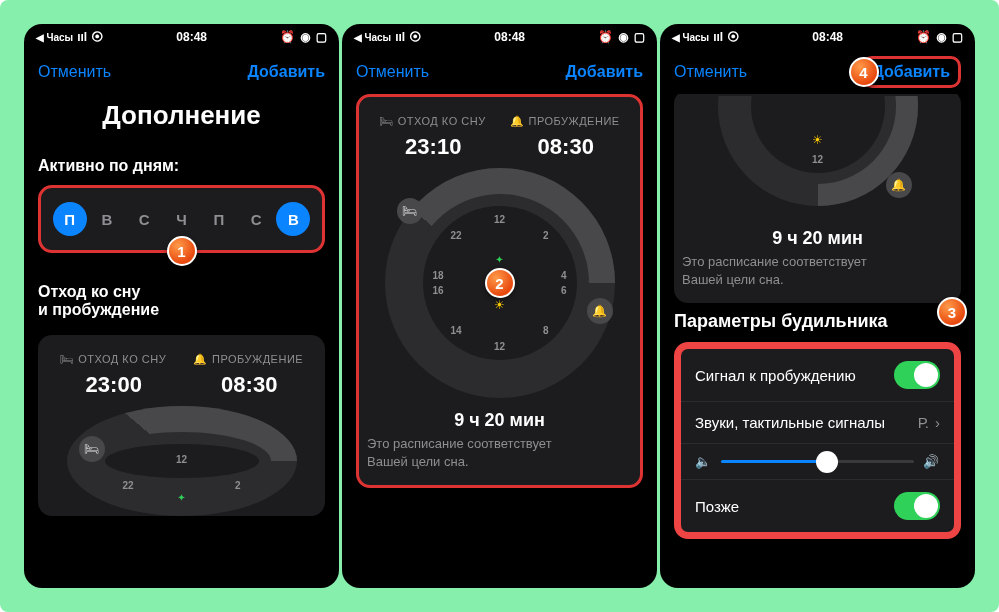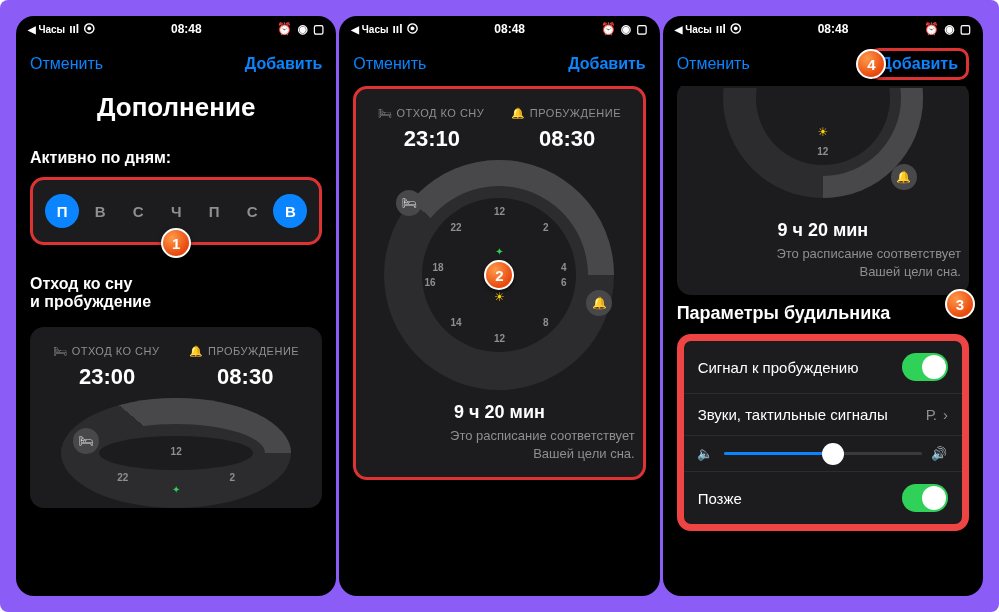--- a/index.html
+++ b/index.html
@@ -1,17 +1,17 @@
 <!DOCTYPE html>
 <html><head>
 <meta charset="utf-8">
 <style>
 *{margin:0;padding:0;box-sizing:border-box;font-family:-apple-system,BlinkMacSystemFont,sans-serif}
 body{background:#fff;display:flex;justify-content:center;align-items:center;min-height:612px}
-.wrap{width:999px;height:612px;background:#8b5cf6;display:flex;gap:3px;padding:16px;border-radius:8px}
+.wrap{width:999px;height:612px;background:#86efac;display:flex;gap:3px;padding:24px;border-radius:8px}
 .phone{flex:1;background:#000;border-radius:18px;overflow:hidden;position:relative;display:flex;flex-direction:column}
 .statusbar{height:26px;display:flex;align-items:center;justify-content:space-between;padding:0 12px;color:#fff;font-size:12px;font-weight:600}
 .sb-left{display:flex;align-items:center;gap:4px}
 .sb-right{display:flex;align-items:center;gap:5px}
 .sb-back{font-size:10px}
 .navbar{height:44px;display:flex;align-items:center;justify-content:space-between;padding:0 14px}
 .navbtn{color:#0a84ff;font-size:16px;background:none;border:none;cursor:pointer}
 .addbtn{font-weight:600}
 .content{flex:1;overflow:hidden;padding:0 14px;color:#fff}
 .title{font-size:26px;font-weight:700;text-align:center;margin-top:6px;line-height:1.2}
@@ -29,21 +29,21 @@
 .arc{position:absolute;inset:0;border-radius:50%;background:conic-gradient(from 310deg,#48484a 0deg,#48484a 140deg,transparent 140deg)}
 .arc-mask{position:absolute;inset:26px;border-radius:50%;background:#2c2c2e}
 .dial-inner{position:absolute;inset:38px;border-radius:50%;background:#1c1c1e;display:flex;align-items:center;justify-content:center}
 .handle{position:absolute;width:26px;height:26px;border-radius:50%;background:#48484a;color:#ddd;display:flex;align-items:center;justify-content:center;font-size:12px}
 .h-bed{top:30px;left:12px}
 .h-bell{top:130px;right:2px}
 .clock-num{position:absolute;font-size:10px;color:#8e8e93;font-weight:600}
 .sun{position:absolute;left:50%;transform:translateX(-50%);bottom:48px;color:#ffcc00;font-size:12px}
 .star{position:absolute;left:50%;transform:translateX(-50%);top:48px;color:#30d158;font-size:10px}
 .duration{text-align:center;font-size:18px;font-weight:700;margin-top:12px}
-.duration-sub{text-align:right;font-size:13px;color:#8e8e93;margin-top:4px;line-height:1.4}
+.duration-sub{text-align:left;font-size:13px;color:#8e8e93;margin-top:4px;line-height:1.4}
 .dial-small{width:200px;height:120px;margin:0 auto;position:relative;overflow:hidden}
 .dial-small .dial-outer{width:200px;height:200px;top:-90px}
 .dial-small .arc{width:200px;height:200px;top:-90px}
 .dial-small .arc-mask{position:absolute;width:156px;height:156px;top:-68px;left:22px;border-radius:50%;background:#2c2c2e}
 .dial-small .dial-inner{width:134px;height:134px;top:-57px;left:33px}
 .section-hdr{font-size:18px;font-weight:700;margin-top:8px;margin-bottom:10px;position:relative}
 .alarm-card{background:#1c1c1e;border-radius:14px;border:7px solid #ef4444;overflow:hidden}
 .row{display:flex;align-items:center;justify-content:space-between;padding:12px 14px;border-bottom:1px solid #2c2c2e;font-size:15px}
 .row:last-child{border-bottom:none}
 .toggle{width:46px;height:28px;background:#30d158;border-radius:14px;position:relative;cursor:pointer}
@@ -158,21 +158,21 @@
             <div class="arc"></div>
             <div class="arc-mask"></div>
         <div class="dial-inner">
           <span class="clock-num" style="top:8px;left:50%;transform:translateX(-50%)">12</span>
           <span class="clock-num" style="top:24px;right:28px">2</span>
           <span class="clock-num" style="top:64px;right:10px">4</span>
           <span class="clock-num" style="bottom:64px;right:10px">6</span>
           <span class="clock-num" style="bottom:24px;right:28px">8</span>
           <span class="clock-num" style="bottom:8px;left:50%;transform:translateX(-50%)">12</span>
           <span class="clock-num" style="bottom:24px;left:28px">14</span>
-          <span class="clock-num" style="bottom:64px;left:2px">16</span>
+          <span class="clock-num" style="bottom:64px;left:10px">16</span>
           <span class="clock-num" style="top:64px;left:10px">18</span>
           <span class="clock-num" style="top:24px;left:28px">22</span>
           <span class="star">✦</span>
           <span class="sun">☀</span>
           <div class="callout co2">2</div>
         </div>
         <div class="handle h-bed">🛏</div>
         <div class="handle h-bell">🔔</div>
       </div>
       <div class="duration">9 ч 20 мин</div>

